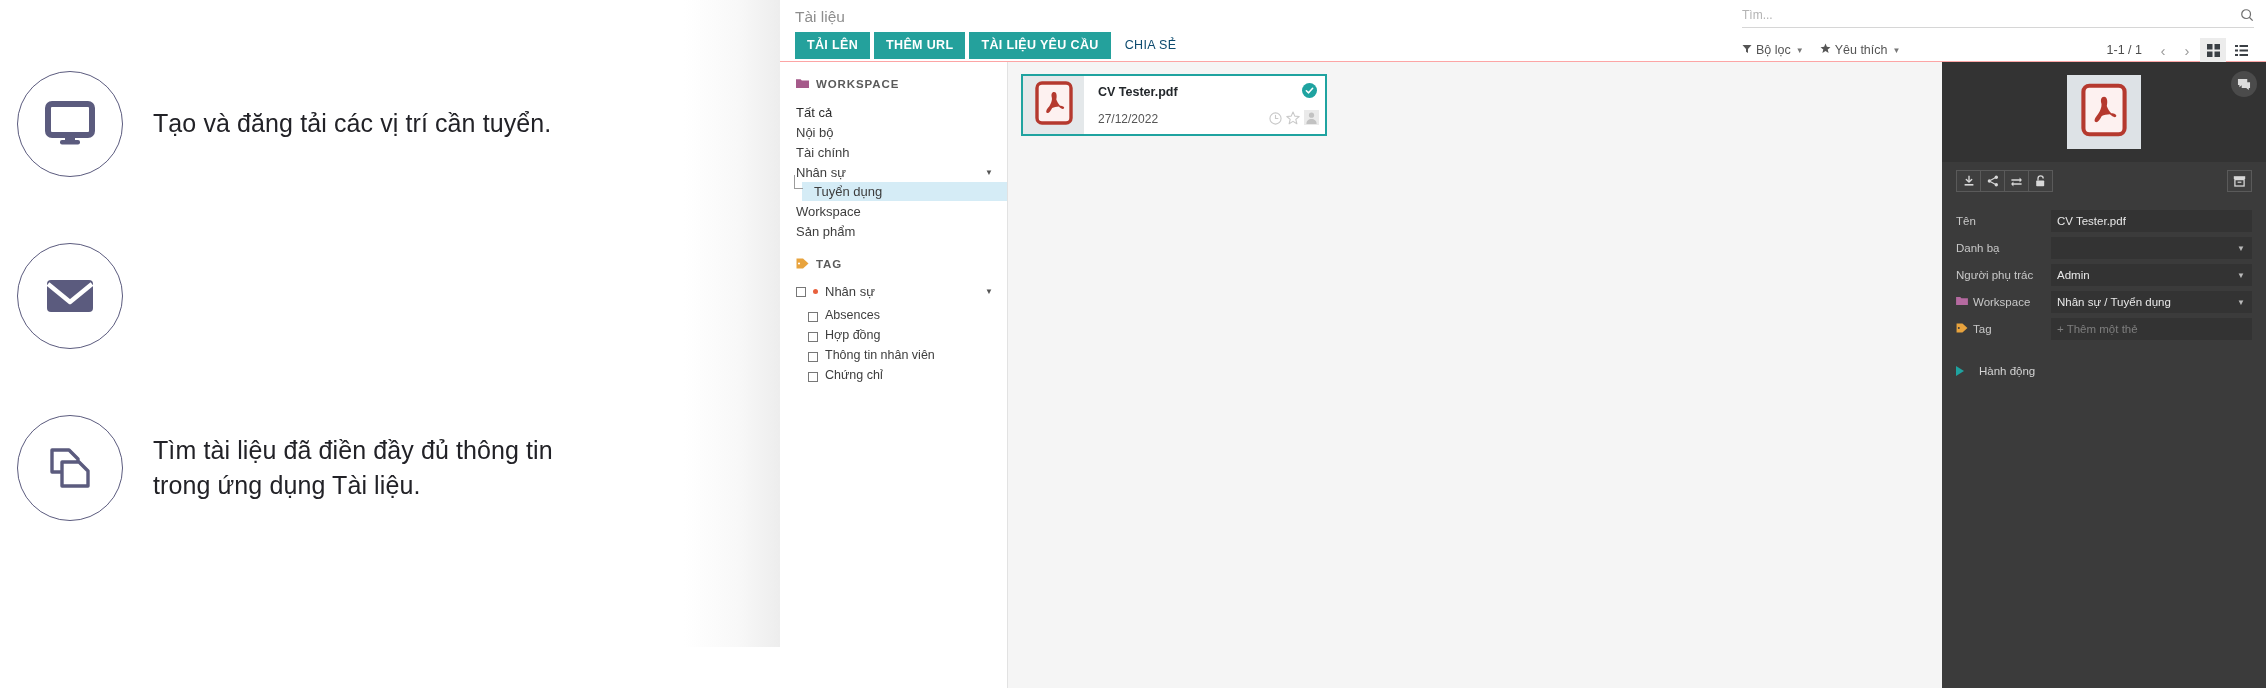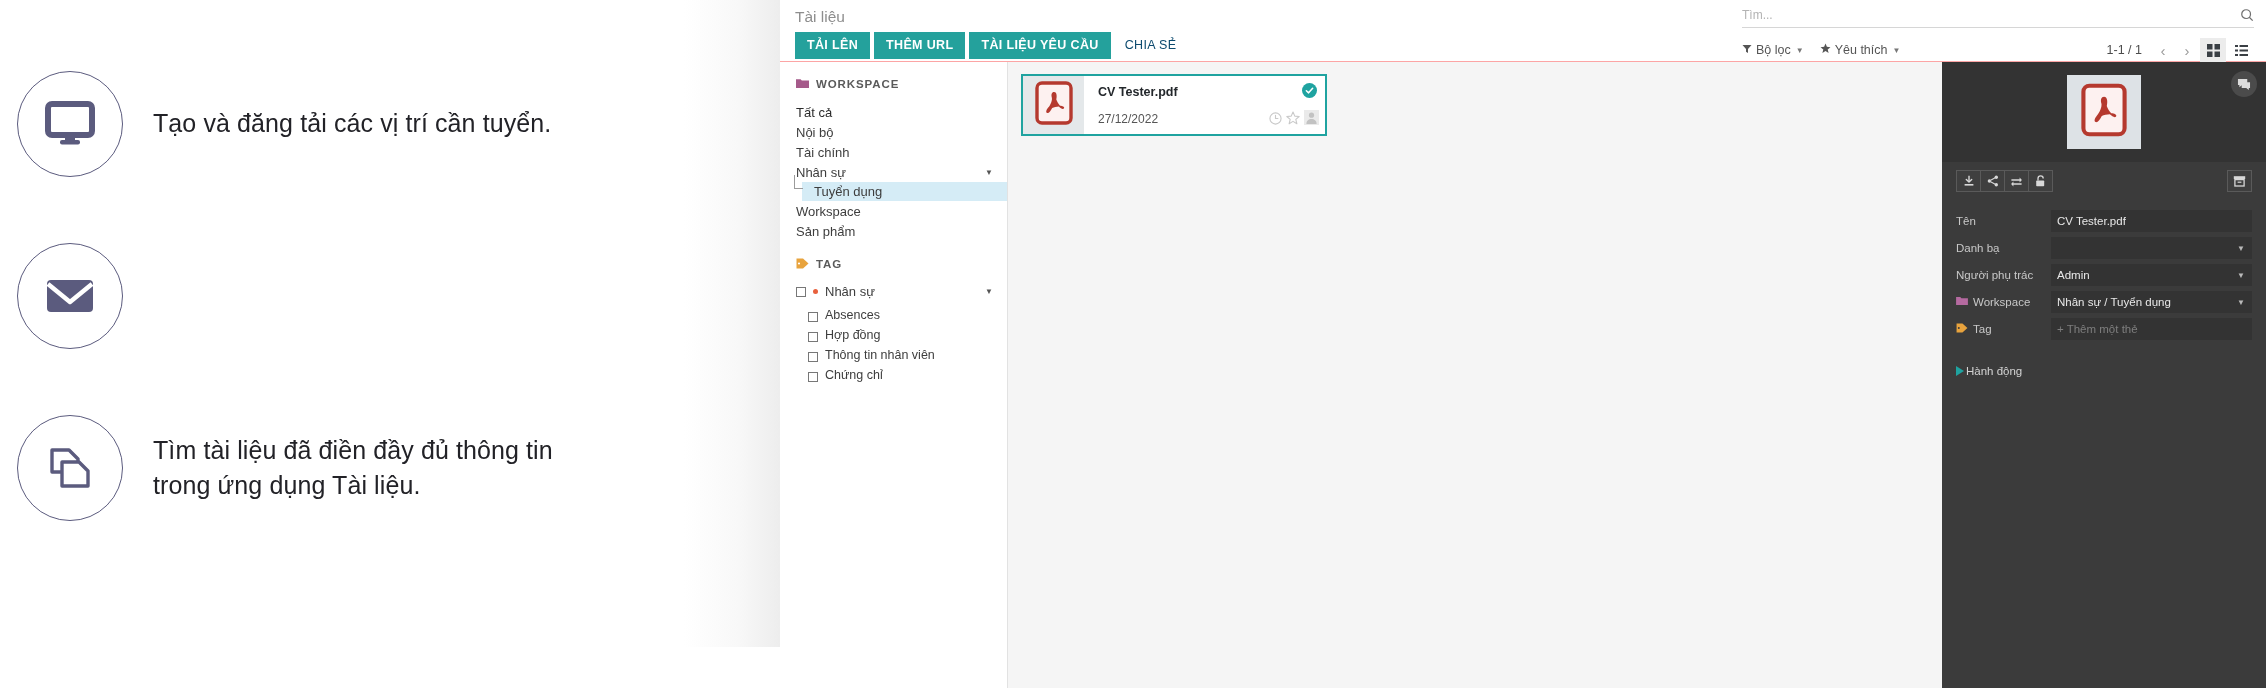--- a/index.html
+++ b/index.html
@@ -156,21 +156,21 @@
   .tool-btn.last { margin-left: auto; margin-right: 0; }
   .insp-form { padding: 8px 14px 0 14px; }
   .frow { display: flex; align-items: center; height: 26px; margin-bottom: 1px; }
   .flabel { flex: 0 0 95px; font-size: 11.5px; color: #c8c8c8; display: flex; align-items: center; gap: 5px; }
   .fval {
     flex: 1 1 auto; height: 22px; background: #333333; display: flex; align-items: center;
     padding: 0 6px; font-size: 11.5px; color: #e8e8e8; position: relative; cursor: text;
   }
   .fval .caret { position: absolute; right: 7px; font-size: 8px; color: #b9b9b9; }
   .fval.placeholder { color: #7e7e7e; }
-  .insp-action { display: flex; align-items: center; gap: 2px; padding: 22px 0 0 14px; font-size: 11.5px; color: #d3d3d3; cursor: pointer; }
+  .insp-action { display: flex; align-items: center; gap: 15px; padding: 22px 0 0 14px; font-size: 11.5px; color: #d3d3d3; cursor: pointer; }
   .tri { width: 0; height: 0; border-left: 8px solid #1fa3a0; border-top: 5px solid transparent; border-bottom: 5px solid transparent; }
 </style>
 </head>
 <body>
 
 <div class="screen">
 
   <div class="promo">
 
     <div class="promo-row">

